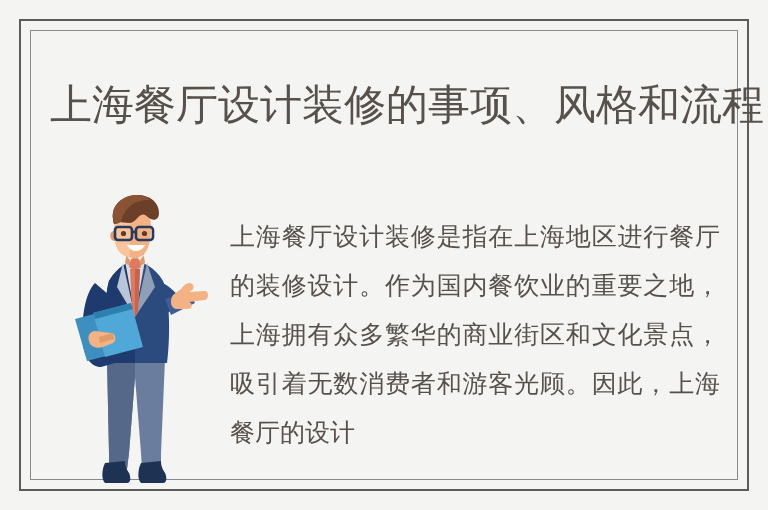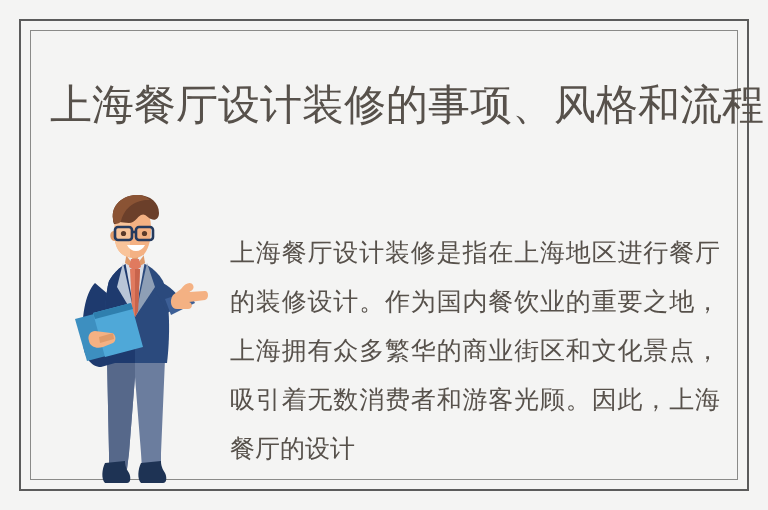--- a/index.html
+++ b/index.html
@@ -60,21 +60,21 @@
     position: absolute;
     left: 48px;
     top: 20px;
     width: 140px;
     height: 300px;
   }
 
   .body-copy {
     position: absolute;
     left: 209px;
-    top: 32px;
+    top: 16px;
     width: 490px;
     font-size: 25px;
     line-height: 49px;
     color: #57514b;
     text-align: justify;
     text-justify: inter-ideograph;
   }
 </style>
 </head>
 <body>

